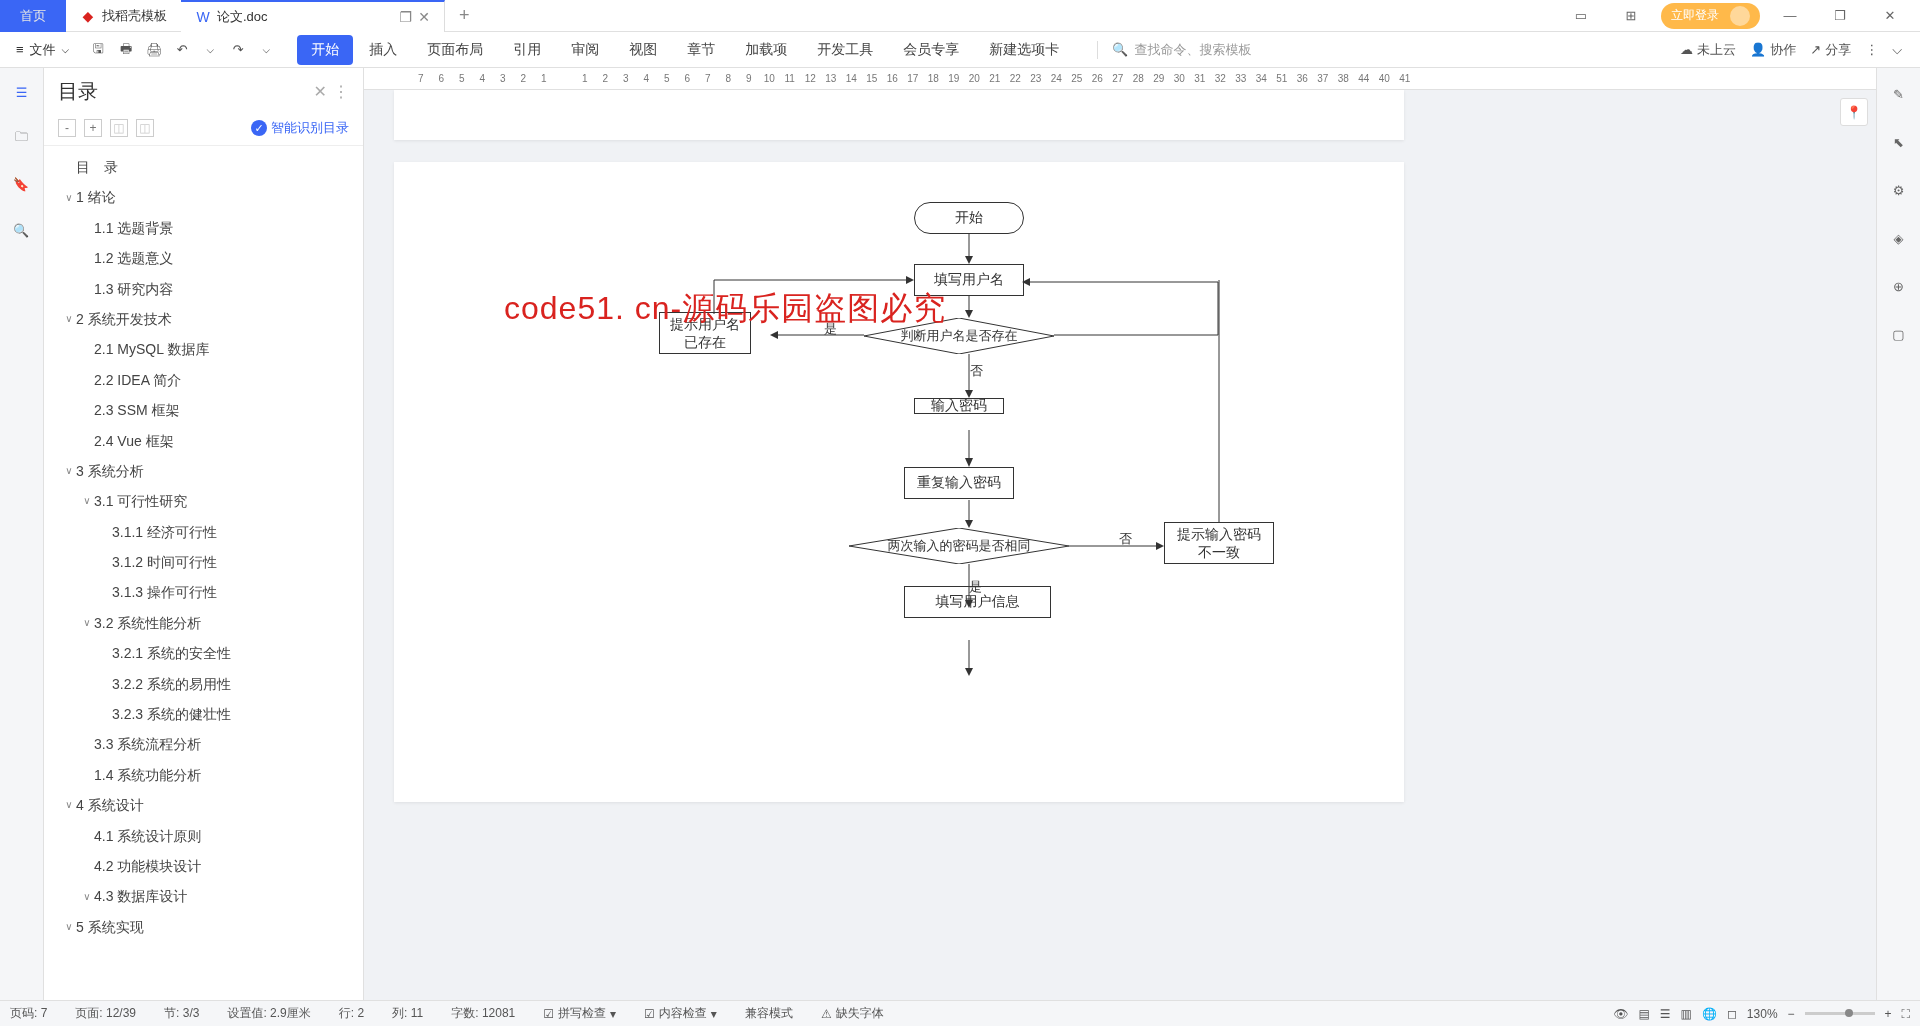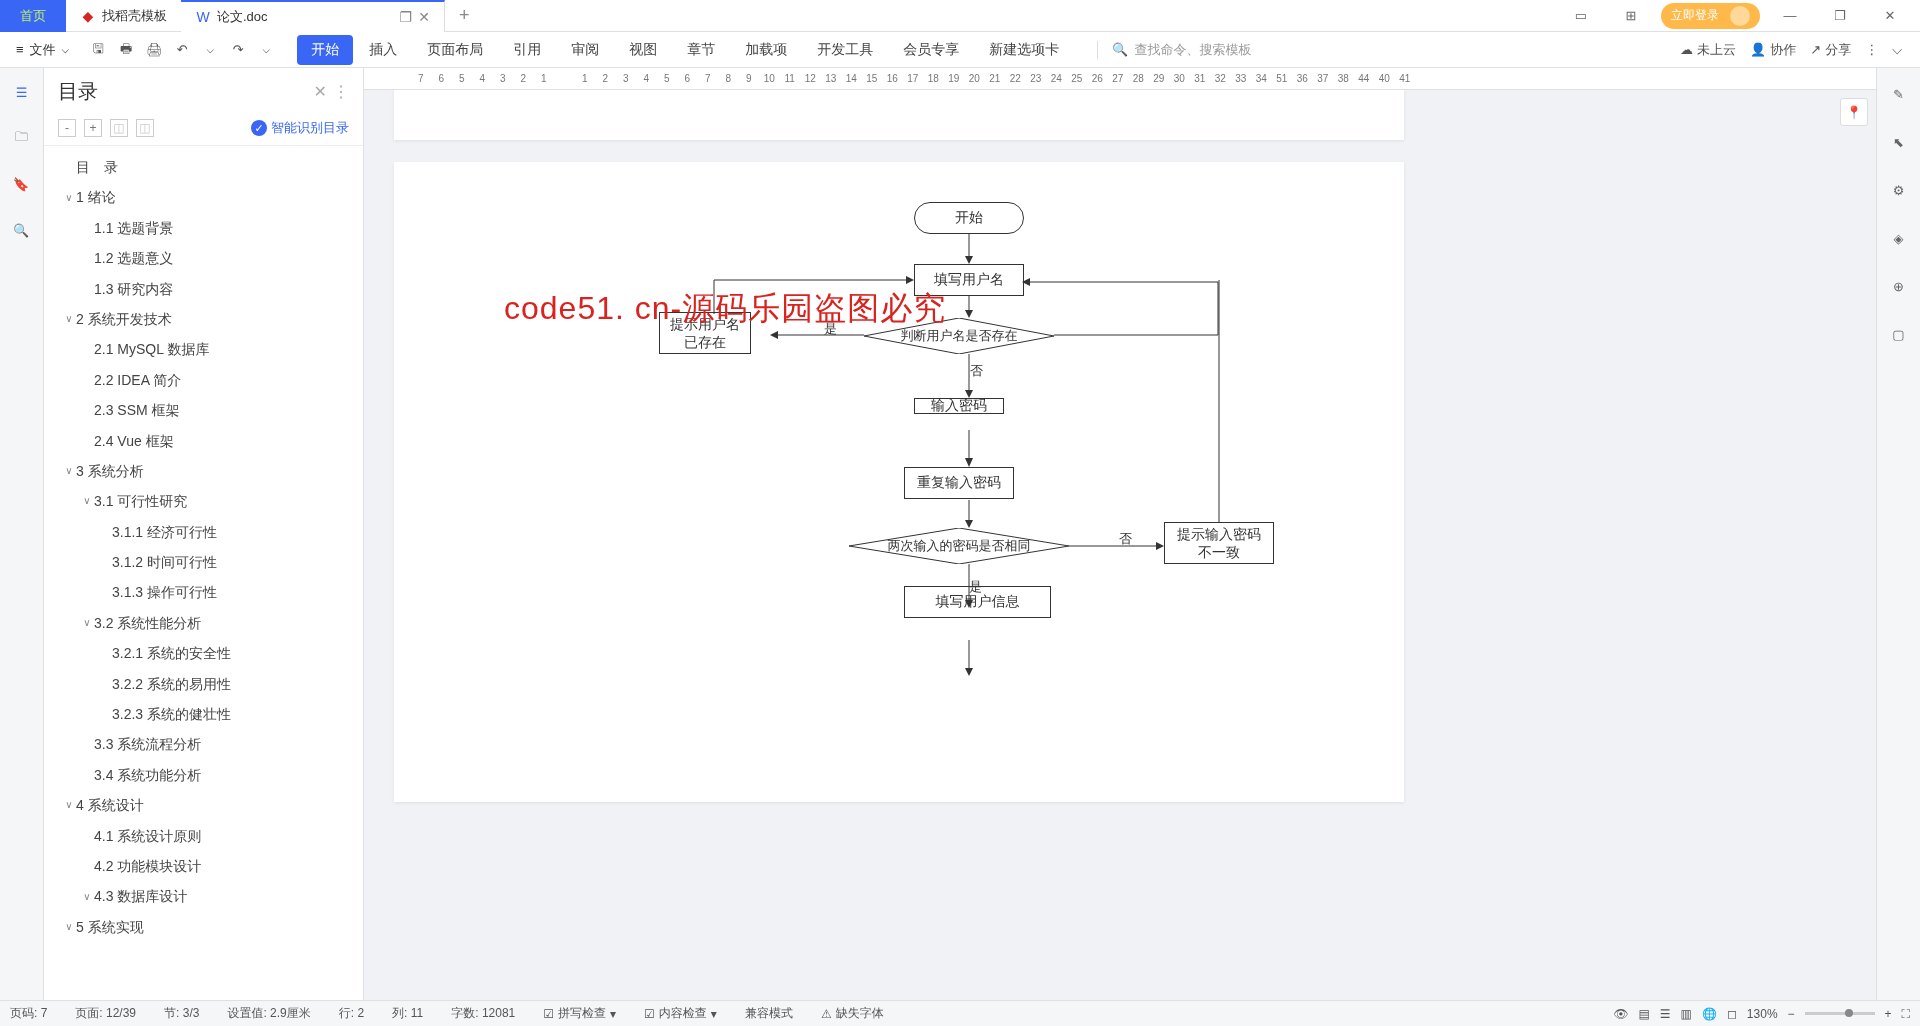--- a/index.html
+++ b/index.html
@@ -1,19 +1,19 @@
 <!DOCTYPE html>
 <html><head>
 <meta charset="utf-8">
 <style>
 *{box-sizing:border-box;margin:0;padding:0;font-family:"Microsoft YaHei","SimSun",sans-serif}
 body{width:1920px;height:1026px;overflow:hidden;background:#fff;font-size:13px;color:#333}
 .titlebar{height:32px;display:flex;align-items:center;background:#fff;border-bottom:1px solid #e0e0e0}
 .tab{height:32px;display:flex;align-items:center;padding:0 14px;font-size:13px;cursor:pointer;gap:6px}
-.tab.home{background:#3a66f5;color:#bef264;padding:0 20px}
+.tab.home{background:#3a66f5;color:#e5e5e5;padding:0 20px}
 .tab.active{background:#fff;border-top:2px solid #3a66f5;border-right:1px solid #ddd}
 .tab-icon{width:16px;height:16px;display:flex;align-items:center;justify-content:center;font-size:14px}
 .tab-actions{margin-left:auto;display:flex;align-items:center;gap:10px;padding-right:10px}
 .login-btn{background:#ffb94a;color:#fff;border-radius:14px;padding:3px 10px;font-size:12px;display:flex;align-items:center;gap:11px}
 .avatar{width:20px;height:20px;border-radius:50%;background:#ffd89a}
 .win-btn{width:40px;height:28px;display:flex;align-items:center;justify-content:center;color:#666;cursor:pointer}
 .menubar{height:36px;display:flex;align-items:center;background:#fff;border-bottom:1px solid #e0e0e0;padding:0 8px;gap:4px}
 .file-menu{display:flex;align-items:center;gap:6px;padding:0 8px;cursor:pointer}
 .qat{display:flex;align-items:center;gap:6px;padding:0 6px}
 .qat-btn{width:22px;height:22px;display:flex;align-items:center;justify-content:center;color:#555;cursor:pointer}
@@ -258,21 +258,21 @@
         <div class="tree-item lvl3">
           <span class="tree-caret"></span>
           <span>3.2.3  系统的健壮性</span>
         </div>
         <div class="tree-item lvl2">
           <span class="tree-caret"></span>
           <span>3.3  系统流程分析</span>
         </div>
         <div class="tree-item lvl2">
           <span class="tree-caret"></span>
-          <span>3.4  系统功能分析</span>
+          <span>1.4  系统功能分析</span>
         </div>
         <div class="tree-item lvl1">
           <span class="tree-caret">∨</span>
           <span>4  系统设计</span>
         </div>
         <div class="tree-item lvl2">
           <span class="tree-caret"></span>
           <span>4.1  系统设计原则</span>
         </div>
         <div class="tree-item lvl2">

